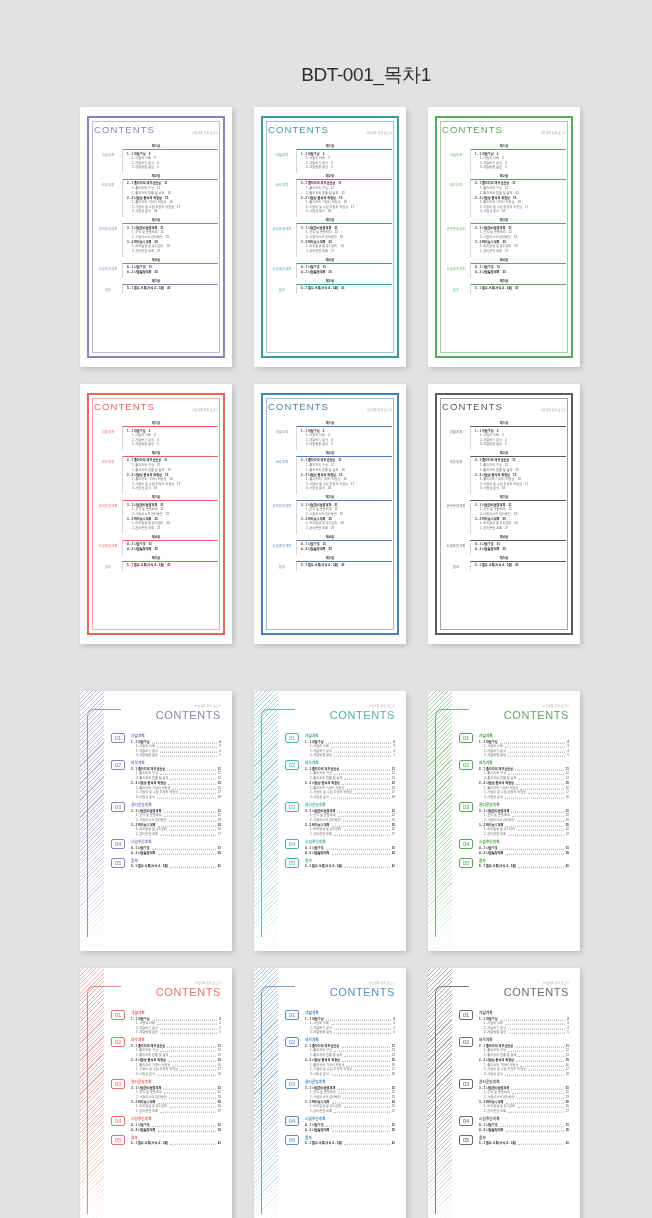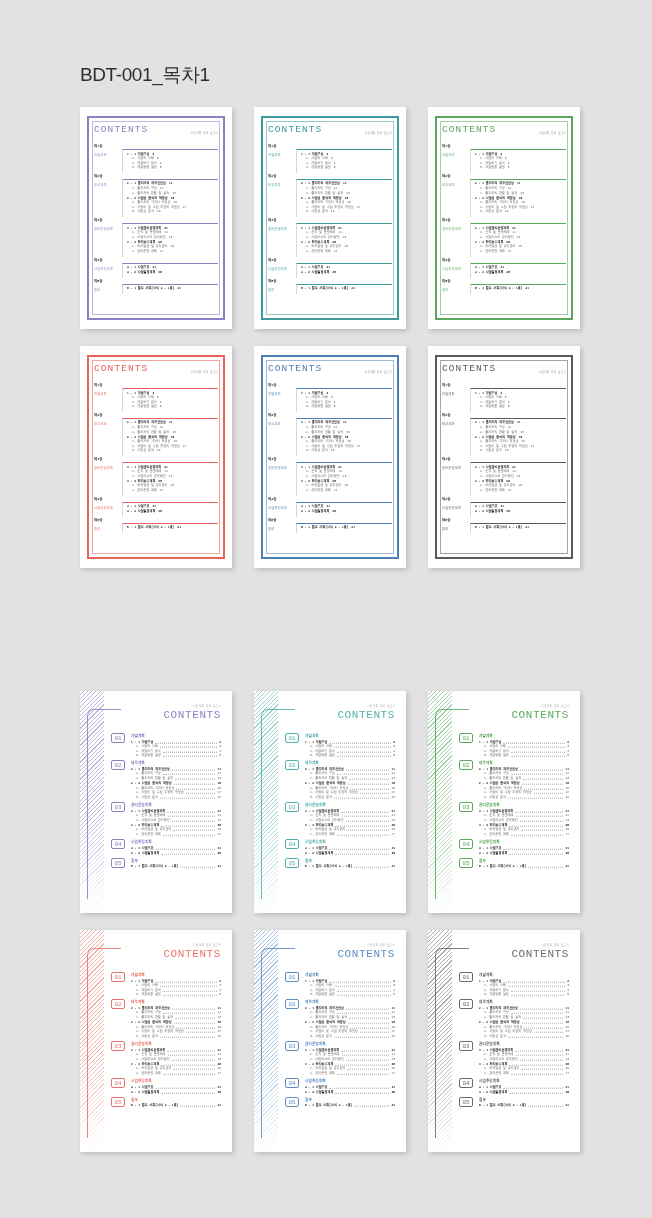--- a/index.html
+++ b/index.html
@@ -32,25 +32,24 @@
     height: 1px;
     background: #9fb3bd;
     margin-left: 80px;
     margin-right: 64px;
   }
 
   
   .card {
     position: relative;
     width: 152px;
-    height: 222px;
+    height: 260px;
     background: #ffffff;
     box-shadow: 2px 2px 5px rgba(0,0,0,0.17);
     overflow: hidden;
-    font-family: Liberation Mono, monospace;
   }
 
   
   .a-frame {
     position: absolute;
     left: 7px; top: 9px; right: 7px; bottom: 9px;
     border: 2px solid var(--c);
   }
   .a-frame::after {
     content: "";
@@ -212,21 +211,21 @@
     margin: 0 2px 1px 2px;
     min-width: 4px;
   }
   .b-pg { flex: none; }
 </style>
 </head>
 <body>
 
 <div class="page">
 
-  <div class="section" style="top:62px;">
+  <div class="section" style="top:62px;text-align:center;">
     <div class="section-title">BDT-001_목차1</div>
     <div class="grid" id="grid-1" style="margin-top:19px;">
         <div class="card" style="--c: #8d7fc0;">
           <div class="a-frame"></div>
           <div class="a-inner">
             <div class="a-head">
               <div class="a-contents">CONTENTS</div>
               <div class="a-sub">사업계획 전략 보고서</div>
             </div>
             <div class="a-body">

